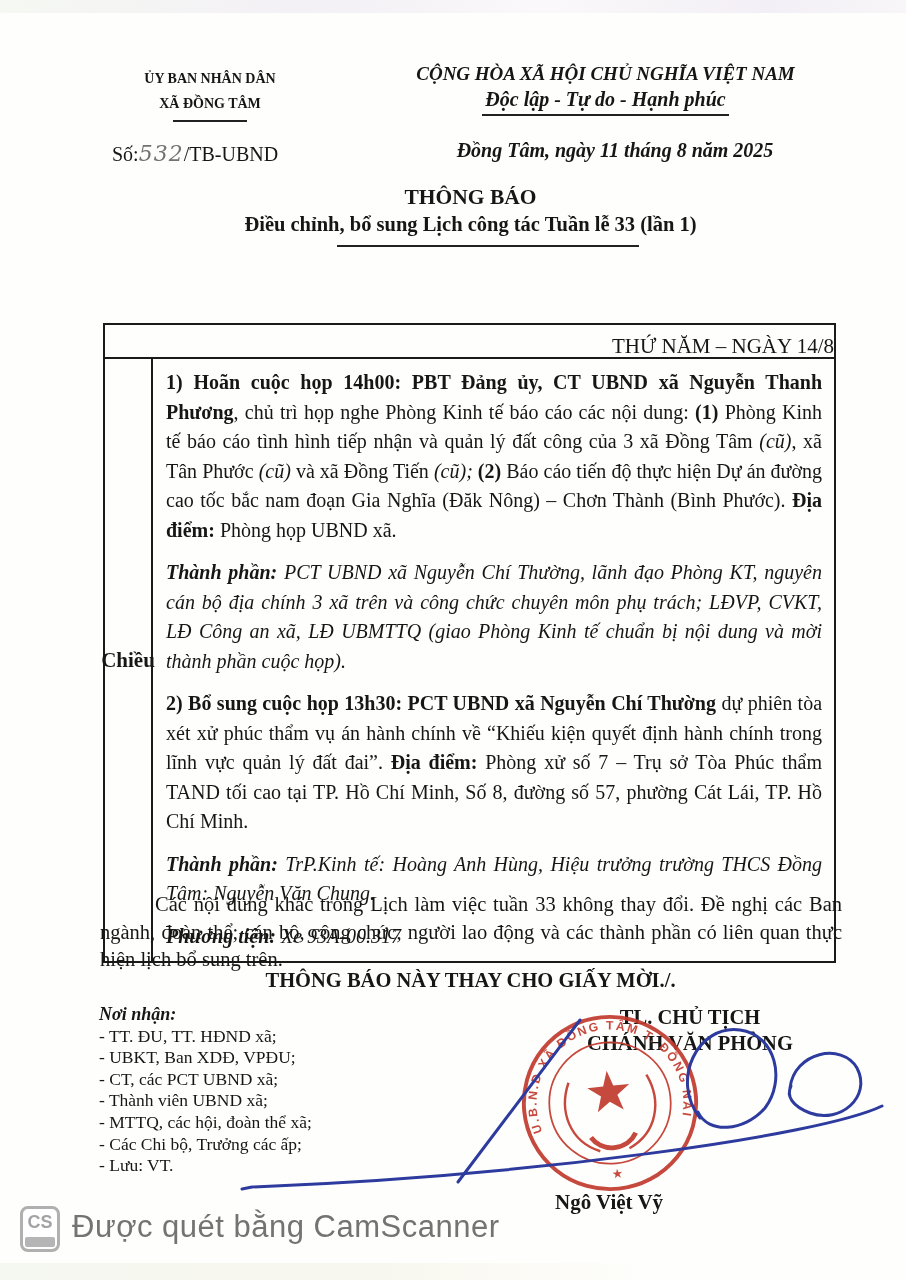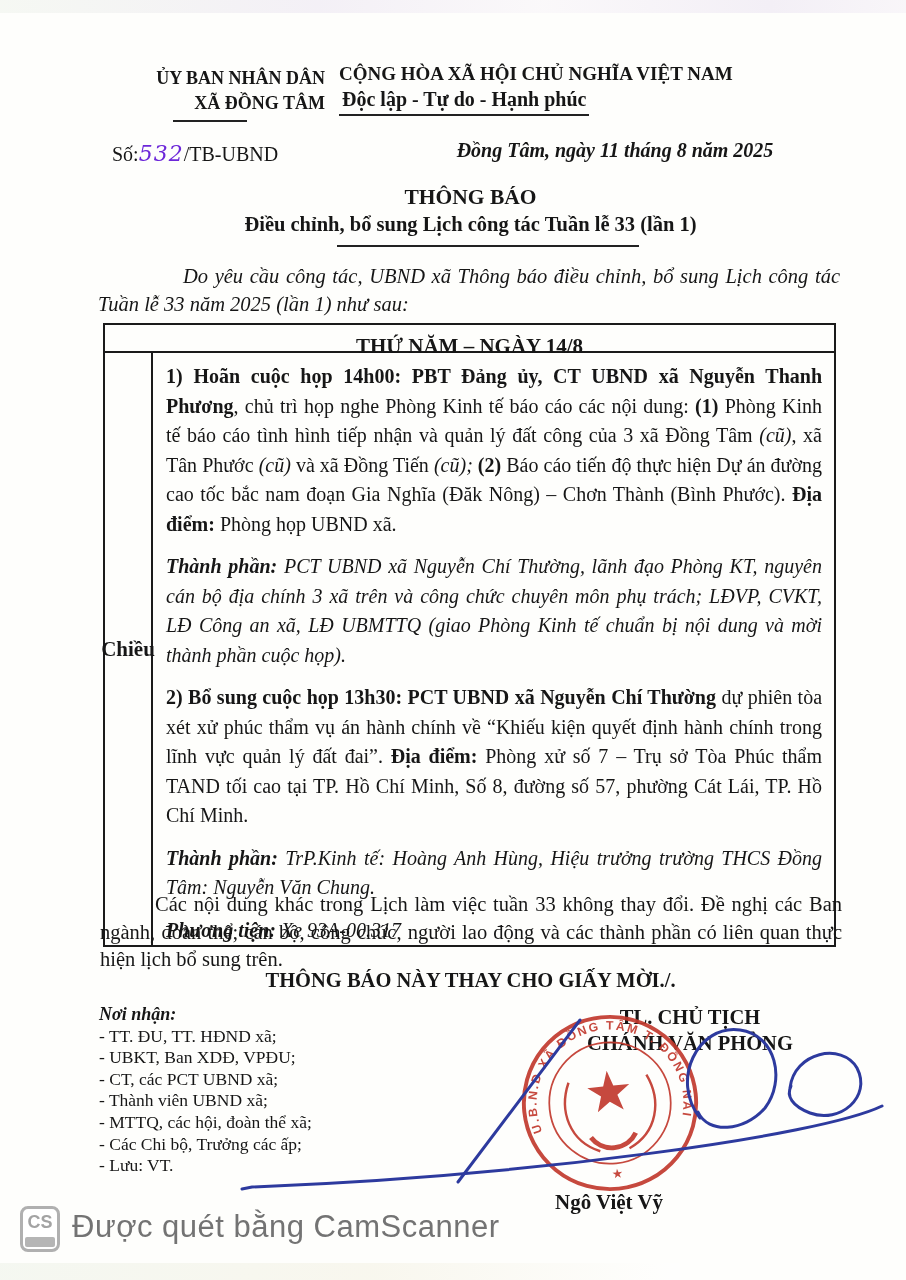--- a/index.html
+++ b/index.html
@@ -16,51 +16,51 @@
   .abs { position:absolute; }
 
   
   .noise-top { left:0; top:0; width:906px; height:13px;
     background:linear-gradient(90deg,#edf2ea,#e9e2f0 35%,#f7f3f8 60%,#e8e0f0 85%,#f3eef6);
     opacity:.5; }
   .noise-bottom { left:0; top:1263px; width:680px; height:17px;
     background:linear-gradient(90deg,#e9efe3,#f1eedd 55%,#ffffff); opacity:.45; }
 
   
-  .hdr-left { left:95px; top:66px; width:230px; text-align:right;
-    font-weight:bold; font-size:18px; line-height:25px; }
+  .hdr-left { left:95px; top:66px; width:230px; text-align:center;
+    font-weight:bold; font-size:14px; line-height:25px; }
   .hdr-left-rule { width:74px; border-top:2px solid #222; margin:4px auto 0; }
-  .hdr-right { left:339px; top:62px; width:515px; text-align:left; }
+  .hdr-right { left:348px; top:62px; width:515px; text-align:center;font-style:italic; }
   .hdr-right-l1 { font-weight:bold; font-size:19px; line-height:24px; }
   .hdr-right-l2 { display:inline-block; font-weight:bold; font-size:20px;
     border-bottom:2px solid #222; padding:2px 3px 3px; }
   .so-line { left:112px; top:141px; font-size:20px; }
   .hand-num { font-family:"DejaVu Serif", serif; font-style:italic;
-    font-size:22px; letter-spacing:1px; color:#6d28d9; }
+    font-size:22px; letter-spacing:1px; color:#737373; }
   .date-line { left:380px; top:139px; width:470px; text-align:center;
     font-weight:bold; font-style:italic; font-size:20px; }
 
   .doc-title { left:0; top:185px; width:906px; padding-left:35px;
     text-align:center; font-weight:bold; font-size:21.5px; }
   .doc-subtitle { left:0; top:213px; width:906px; padding-left:35px;
     text-align:center; font-weight:bold; font-size:20.5px; }
   .subtitle-rule { left:337px; top:245px; width:302px; border-top:2px solid #222; }
 
   .intro { left:98px; top:262px; width:742px; font-style:italic;
     font-size:20.5px; line-height:28px; text-align:justify; text-indent:85px; }
 
   
   .sched { left:103px; top:323px; width:733px; border:2.5px solid #1a1a1a; }
-  .sched-header { height:28px; line-height:42px; text-align:center;
-    font-weight:bold; font-size:21px; border-bottom:2.5px solid #1a1a1a; }
+  .sched-header { height:34px; line-height:42px; text-align:right;
+    font-weight:normal; font-size:21px; border-bottom:2.5px solid #1a1a1a; }
   .sched-body { display:flex; min-height:518px; }
   .sched-label { width:48px; border-right:2.5px solid #1a1a1a;
     display:flex; align-items:center; justify-content:center;
     font-weight:bold; font-size:21px; }
-  .sched-content { flex:1; padding:9px 12px 0 13px;
+  .sched-content { flex:1; padding:9px 12px 10px 13px;
     font-size:20px; line-height:29.5px; text-align:justify; }
   .tpara + .tpara { margin-top:13px; }
 
   .closing { left:100px; top:891px; width:742px; font-size:20.5px;
     line-height:27.5px; text-align:justify; text-indent:55px; }
   .invite { left:0; top:969px; width:906px; padding-left:35px;
     text-align:center; font-weight:bold; font-size:20.5px; }
 
   
   .recipients { left:99px; top:1004px; width:330px;
@@ -108,21 +108,20 @@
   <div class="abs so-line">
     <span>Số:</span><span class="hand-num">532</span><span>/TB-UBND</span>
   </div>
 
   <div class="abs date-line">Đồng Tâm, ngày 11 tháng 8 năm 2025</div>
 
   <div class="abs doc-title">THÔNG BÁO</div>
   <div class="abs doc-subtitle">Điều chỉnh, bổ sung Lịch công tác Tuần lễ 33 (lần 1)</div>
   <div class="abs subtitle-rule"></div>
 
-  <div class="abs intro">Do yêu cầu công tác, UBND xã Thông báo điều chỉnh, bổ sung Lịch công tác Tuần lễ 33 năm 2025 (lần 1) như sau:</div>
 
   <div class="abs sched">
     <div class="sched-header">THỨ NĂM – NGÀY 14/8</div>
     <div class="sched-body">
       <div class="sched-label">Chiều</div>
       <div class="sched-content">
           <div class="tpara"><span style="font-weight: bold;">1) Hoãn cuộc họp 14h00: PBT Đảng ủy, CT UBND xã Nguyễn Thanh Phương</span><span>, chủ trì họp nghe Phòng Kinh tế báo cáo các nội dung: </span><span style="font-weight: bold;">(1)</span><span> Phòng Kinh tế báo cáo tình hình tiếp nhận và quản lý đất công của 3 xã Đồng Tâm </span><span style="font-style: italic;">(cũ)</span><span>, xã Tân Phước </span><span style="font-style: italic;">(cũ)</span><span> và xã Đồng Tiến </span><span style="font-style: italic;">(cũ);</span><span> </span><span style="font-weight: bold;">(2)</span><span> Báo cáo tiến độ thực hiện Dự án đường cao tốc bắc nam đoạn Gia Nghĩa (Đăk Nông) – Chơn Thành (Bình Phước). </span><span style="font-weight: bold;">Địa điểm:</span><span> Phòng họp UBND xã.</span></div>
           <div class="tpara"><span style="font-weight: bold; font-style: italic;">Thành phần:</span><span style="font-style: italic;"> PCT UBND xã Nguyễn Chí Thường, lãnh đạo Phòng KT, nguyên cán bộ địa chính 3 xã trên và công chức chuyên môn phụ trách; LĐVP, CVKT, LĐ Công an xã, LĐ UBMTTQ (giao Phòng Kinh tế chuẩn bị nội dung và mời thành phần cuộc họp).</span></div>
           <div class="tpara"><span style="font-weight: bold;">2) Bổ sung cuộc họp 13h30: PCT UBND xã Nguyễn Chí Thường</span><span> dự phiên tòa xét xử phúc thẩm vụ án hành chính về “Khiếu kiện quyết định hành chính trong lĩnh vực quản lý đất đai”. </span><span style="font-weight: bold;">Địa điểm:</span><span> Phòng xử số 7 – Trụ sở Tòa Phúc thẩm TAND tối cao tại TP. Hồ Chí Minh, Số 8, đường số 57, phường Cát Lái, TP. Hồ Chí Minh.</span></div>
           <div class="tpara"><span style="font-weight: bold; font-style: italic;">Thành phần:</span><span style="font-style: italic;"> TrP.Kinh tế: Hoàng Anh Hùng, Hiệu trưởng trường THCS Đồng Tâm: Nguyễn Văn Chung.</span></div>

